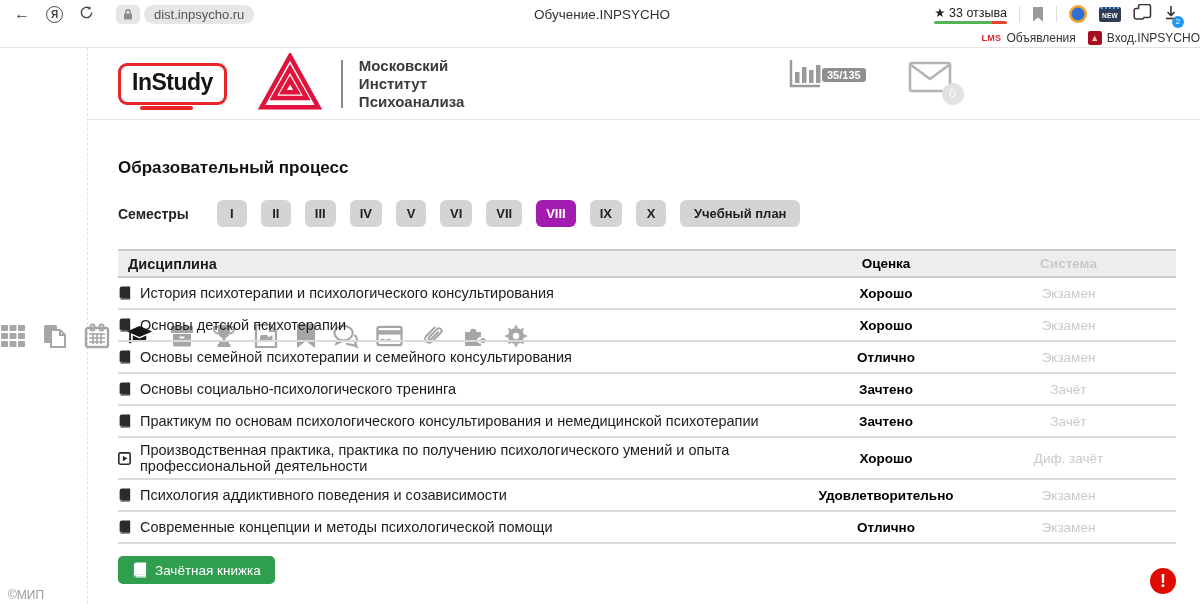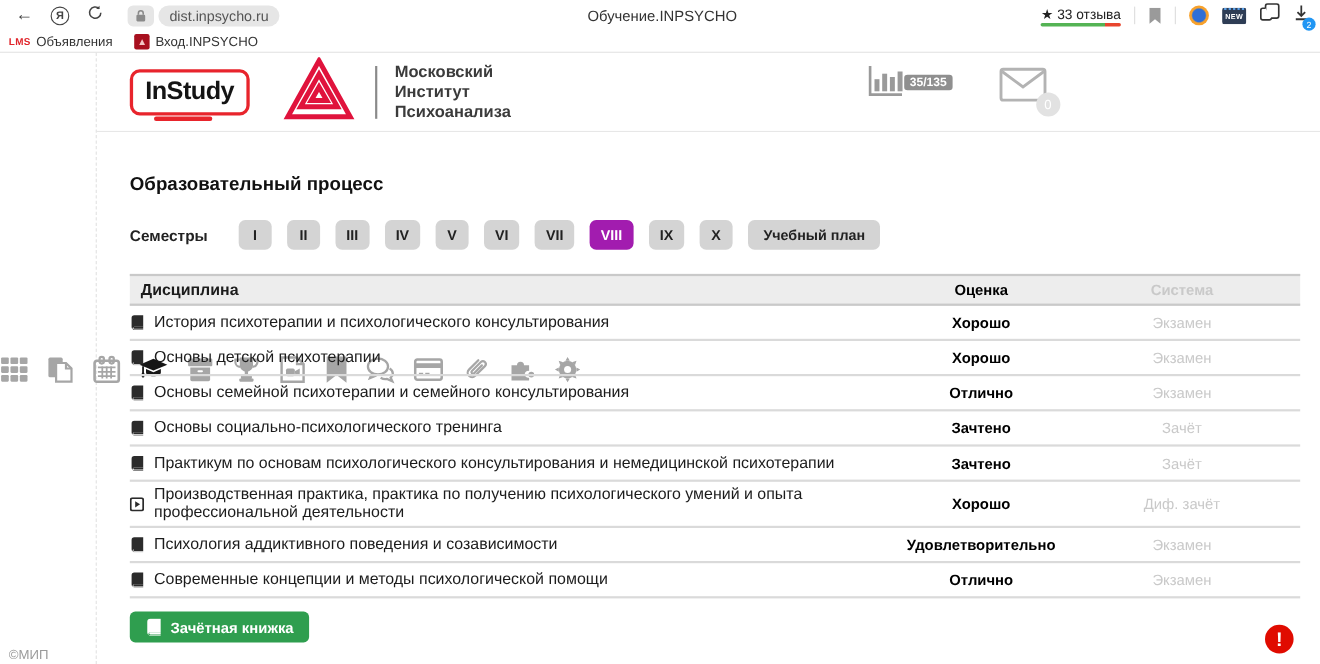--- a/index.html
+++ b/index.html
@@ -10,39 +10,39 @@
   .chrome { position:relative; height:28px; background:#fff; display:flex; align-items:center; }
   .chrome-left { display:flex; align-items:center; gap:16px; padding-left:14px; }
   .nav-glyph { font-size:16px; color:#444; line-height:1; }
   .ya-circle { width:17px; height:17px; border:1.4px solid #444; border-radius:50%;
     display:flex; align-items:center; justify-content:center; font-size:10px; color:#444; font-weight:bold; }
   .url-group { display:flex; align-items:center; gap:4px; margin-left:6px; }
   .lock-box { width:24px; height:19px; background:#e6e6e6; border-radius:5px;
     display:flex; align-items:center; justify-content:center; }
   .url-pill { background:#e6e6e6; border-radius:10px; padding:2px 10px; font-size:13px; color:#555; }
   .tab-title { position:absolute; left:4px; right:0; text-align:center; font-size:13.5px; color:#333; pointer-events:none; }
-  .chrome-right { position:absolute; right:10px; top:0; height:28px; display:flex; align-items:center; gap:12px; }
+  .chrome-right { position:absolute; right:22px; top:0; height:28px; display:flex; align-items:center; gap:12px; }
   .vdiv { width:1px; height:16px; background:#ddd; }
   .reviews { display:flex; flex-direction:column; align-items:center; }
   .reviews-label { font-size:12.5px; color:#222; white-space:nowrap; }
   .reviews-bar { width:100%; height:3px; margin-top:1px; border-radius:2px;
     background:linear-gradient(to right, #54b354 0 80%, #e8452e 80% 100%); }
   .flag-icon svg { display:block; }
   .round-ext { width:18px; height:18px; border-radius:50%;
     background:radial-gradient(circle at 50% 50%, #2f6fd6 0 45%, #f7a12b 55% 75%, #e0457b 85%); }
   .new-ext { width:22px; height:15px; background:#2e3d55; border-radius:2px; color:#fff;
     font-size:6.5px; font-weight:bold; display:flex; align-items:center; justify-content:center;
     border-top:2px dotted #5aa0e8; letter-spacing:.3px; }
   .dl-wrap { position:relative; }
   .dl-badge { position:absolute; right:-6px; bottom:-4px; width:12px; height:12px; border-radius:50%;
     background:#2196f3; color:#fff; font-size:8px; display:flex; align-items:center; justify-content:center; }
 
   
-  .bookmarks { height:20px; display:flex; align-items:center; gap:20px; padding-left:8px;
-    border-bottom:1px solid #e3e3e3; font-size:12px; color:#333; }
+  .bookmarks { height:20px; display:flex; align-items:center; gap:12px; padding-left:8px;
+    border-bottom:1px solid #e3e3e3; font-size:12px; color:#333;justify-content:flex-end; }
   .bm { display:flex; align-items:center; gap:5px; }
   .fav-lms { color:#e0252b; font-size:9px; font-weight:bold; letter-spacing:.3px; }
   .fav-tri { width:14px; height:14px; background:#a8101f; border-radius:2px; color:#f4c7c7;
     font-size:9px; display:flex; align-items:center; justify-content:center; }
 
   
   .app { display:flex; height:556px; }
   .sidebar { position:relative; width:88px; flex:0 0 88px; border-right:1px dashed #e2e2e2;
     display:flex; flex-direction:row; align-items:center; padding-top:19px; gap:16px; }
   .side-ic { width:27px; height:27px; display:flex; align-items:center; justify-content:center; }
@@ -62,21 +62,21 @@
   .inst-name { font-weight:bold; font-size:15px; color:#3b3b3b; line-height:1.2; }
   .hdr-icons { position:absolute; left:700px; top:10px; display:flex; gap:42px; align-items:flex-start; }
   .stats { display:flex; flex-direction:row; align-items:center; }
   .stats-badge { margin-top:2px; background:#8f8f8f; color:#fff; font-size:11px; font-weight:bold;
     padding:1px 5px; border-radius:3px; }
   .mail { position:relative; margin-top:3px; }
   .mail-badge { position:absolute; right:-12px; bottom:-8px; width:22px; height:22px; border-radius:50%;
     background:#e2e2e2; color:#fff; font-size:12px; display:flex; align-items:center; justify-content:center; }
 
   
-  .content { padding:0 18px 0 30px; }
+  .content { padding:0 24px 0 30px; }
   .page-title { margin-top:38px; font-size:17px; font-weight:bold; color:#111; }
   .sem-row { margin-top:22px; display:flex; align-items:center; gap:14px; }
   .sem-label { font-size:14px; font-weight:bold; color:#222; margin-right:14px; }
   .sem-btn { min-width:30px; height:27px; padding:0 10px; background:#d4d4d4; border:none; border-radius:6px;
     font-family:inherit; font-size:13px; font-weight:bold; color:#222;
     display:flex; align-items:center; justify-content:center; cursor:pointer; }
   .sem-btn.selected { background:#a21caf; color:#fff; }
   .plan-btn { padding:0 14px; }
 
   
@@ -86,21 +86,21 @@
   .row { display:flex; align-items:center; border-bottom:2px solid #dadada; min-height:32px; }
   .c-name { flex:1; display:flex; align-items:center; gap:7px; font-size:14.5px; color:#1c1c1c; padding:4px 0; }
   .thead .c-name { padding-left:10px; }
   .c-grade { flex:0 0 150px; text-align:center; font-size:13.5px; font-weight:bold; color:#000; }
   .c-system { flex:0 0 215px; text-align:center; font-size:13.5px; color:#c9c9c9; }
   .row-ic { width:15px; display:flex; }
   .name-text { max-width:640px; }
 
   .record-btn { margin-top:12px; display:inline-flex; align-items:center; gap:8px;
     background:#2f9e4f; border:none; border-radius:5px; padding:6px 14px; cursor:pointer;
-    font-family:inherit; color:#fff; font-size:13.5px; font-weight:bold; }
+    font-family:inherit; color:#fff; font-size:13.5px; font-weight:normal; }
 
   .alert-circle { position:absolute; right:24px; bottom:10px; width:26px; height:26px; border-radius:50%;
     background:#e00b00; color:#fff; font-size:18px; font-weight:bold;
     display:flex; align-items:center; justify-content:center; }
 </style>
 </head>
 <body>
 
 <div class="chrome">
   <div class="chrome-left">

